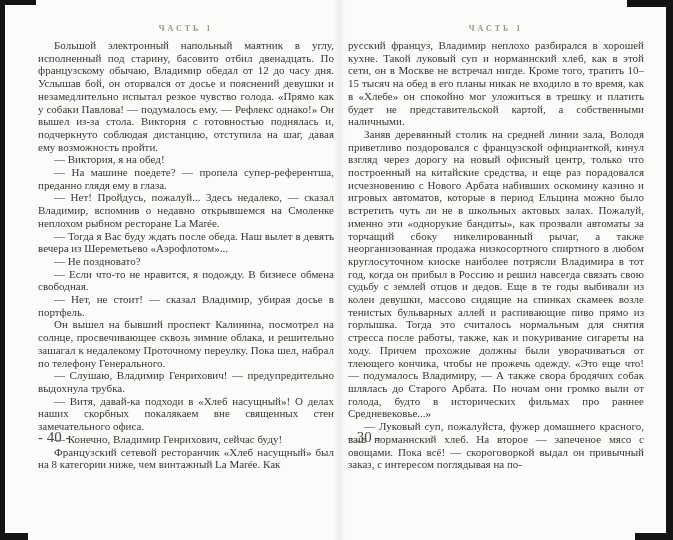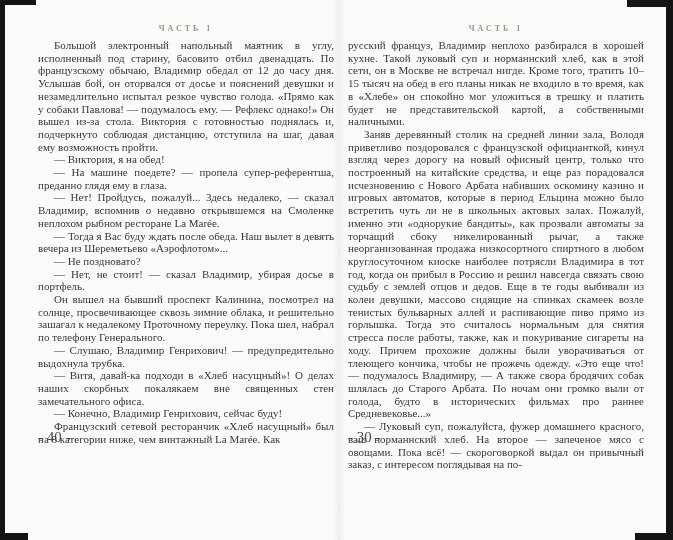--- a/index.html
+++ b/index.html
@@ -94,20 +94,21 @@
 
   <div class="page page-left">
     <div class="running-head">ЧАСТЬ 1</div>
     <div class="page-text">
         <p class="para">Большой электронный напольный маятник в углу, исполненный под старину, басовито отбил двенадцать. По французскому обычаю, Владимир обедал от 12 до часу дня. Услышав бой, он оторвался от досье и пояснений девушки и незамедлительно испытал резкое чувство голода. «Прямо как у собаки Павлова! — подумалось ему. — Рефлекс однако!» Он вышел из-за стола. Виктория с готовностью поднялась и, подчеркнуто соблюдая дистанцию, отступила на шаг, давая ему возможность пройти.</p>
         <p class="para">— Виктория, я на обед!</p>
         <p class="para">— На машине поедете? — пропела супер-референтша, преданно глядя ему в глаза.</p>
         <p class="para">— Нет! Пройдусь, пожалуй... Здесь недалеко, — сказал Владимир, вспомнив о недавно открывшемся на Смоленке неплохом рыбном ресторане La Marée.</p>
         <p class="para">— Тогда я Вас буду ждать после обеда. Наш вылет в девять вечера из Шереметьево «Аэрофлотом»...</p>
         <p class="para">— Не поздновато?</p>
+        <p class="para">— Если что-то не нравится, я подожду. В бизнесе обмена свободная.</p>
         <p class="para">— Нет, не стоит! — сказал Владимир, убирая досье в портфель.</p>
         <p class="para">Он вышел на бывший проспект Калинина, посмотрел на солнце, просвечивающее сквозь зимние облака, и решительно зашагал к недалекому Проточному переулку. Пока шел, набрал по телефону Генерального.</p>
         <p class="para">— Слушаю, Владимир Генрихович! — предупредительно выдохнула трубка.</p>
         <p class="para">— Витя, давай-ка подходи в «Хлеб насущный»! О делах наших скорбных покалякаем вне священных стен замечательного офиса.</p>
         <p class="para">— Конечно, Владимир Генрихович, сейчас буду!</p>
         <p class="para">Французский сетевой ресторанчик «Хлеб насущный» был на 8 категории ниже, чем винтажный La Marée. Как</p>
       </div>
     <div class="page-number">- 40 -</div>
   </div>
 

